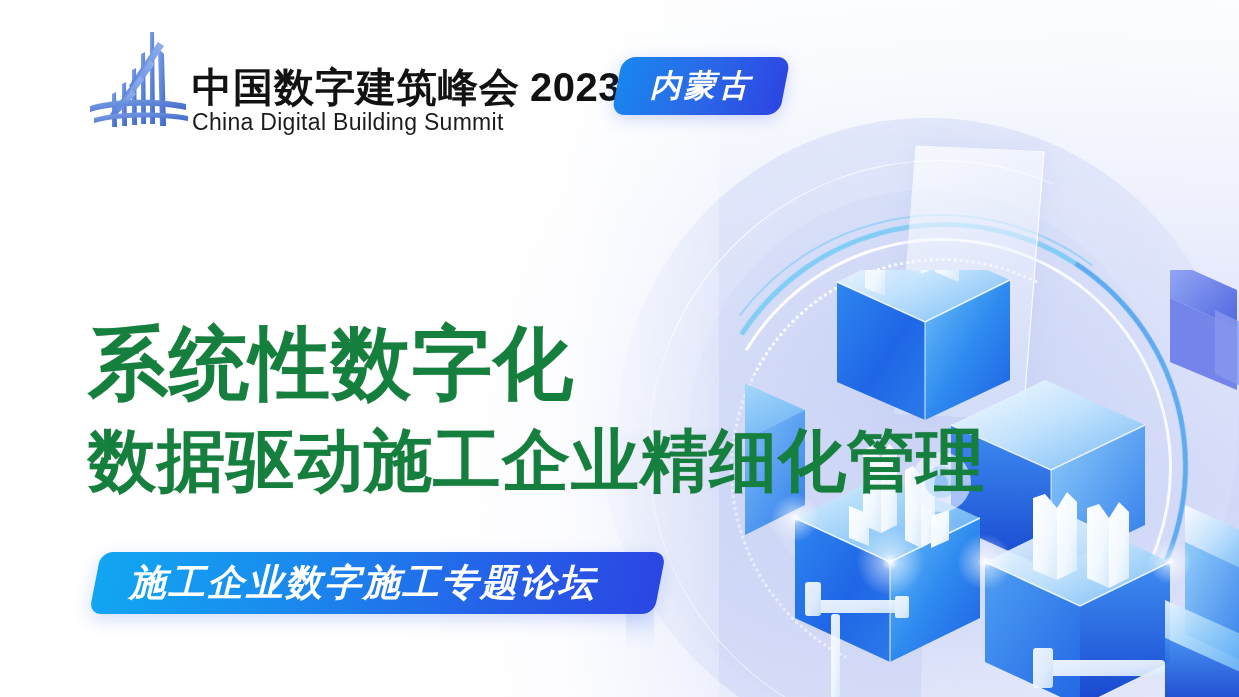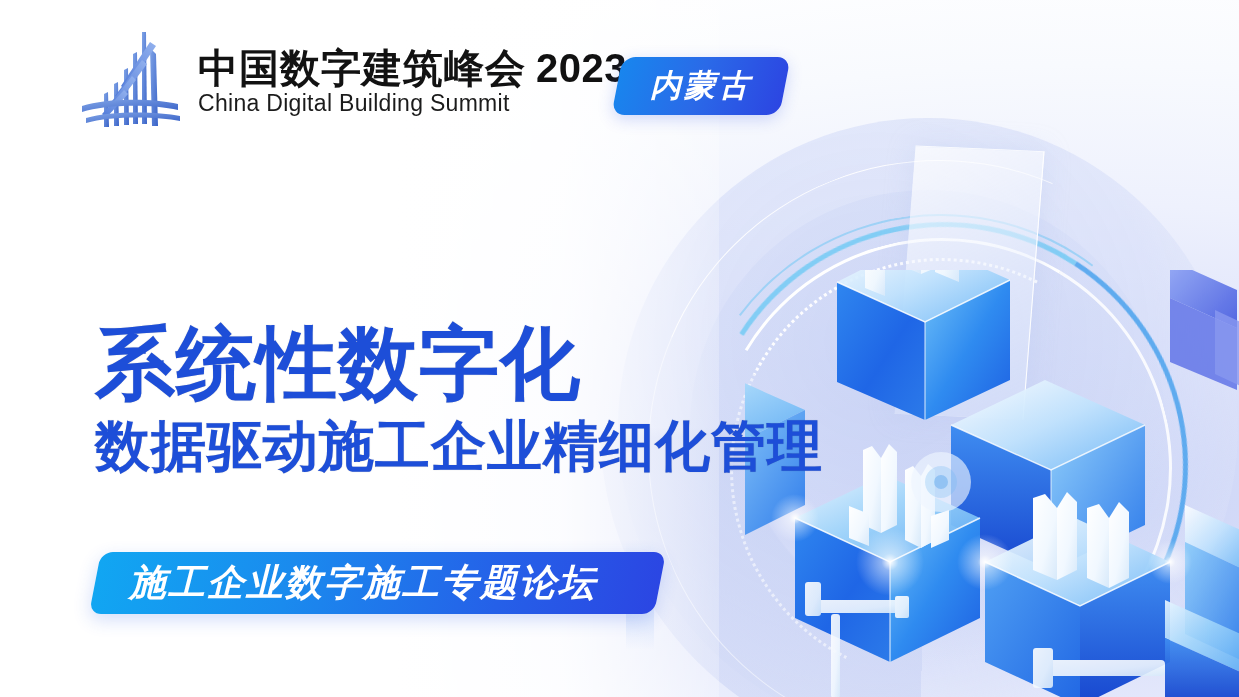--- a/index.html
+++ b/index.html
@@ -106,22 +106,22 @@
   }
 
   
   .scene{
     position:absolute;
     left:745px;top:270px;width:500px;height:430px;
   }
 
   
   .logo-wrap{
-    position:absolute;left:80px;top:28px;
-    display:flex;align-items:center;gap:14px;
+    position:absolute;left:88px;top:28px;
+    display:flex;align-items:flex-end;
   }
   .logo-mark{ width:104px;height:112px;flex:0 0 auto; }
   .logo-text{ padding-bottom:4px; }
   .logo-cn{
     font-size:40px;font-weight:700;color:#121212;
     letter-spacing:1px;line-height:1.08;
     white-space:nowrap;
     display:flex;align-items:baseline;gap:10px;
   }
   .logo-year{
@@ -143,29 +143,29 @@
     box-shadow:0 4px 16px rgba(44,79,226,.22);
   }
   .region-badge span{
     transform:skewX(11deg);
     color:#fff;font-size:31px;font-weight:700;font-style:italic;
     letter-spacing:3px;white-space:nowrap;
   }
 
   
   .headline{
-    position:absolute;left:95px;top:322px;
-    color:#1d4ed8;
+    position:absolute;left:88px;top:322px;
+    color:#15803d;
     font-weight:700;
     line-height:1.06;
     letter-spacing:1px;
     text-shadow:0 0 1px rgba(0,0,0,.25);
   }
   .headline .l1{ font-size:80px;display:block;white-space:nowrap;}
-  .headline .l2{ font-size:55px;display:block;white-space:nowrap;margin-top:10px;}
+  .headline .l2{ font-size:68px;display:block;white-space:nowrap;margin-top:17px;}
 
   
   .forum-banner{
     position:absolute;left:95px;top:552px;
     height:62px;width:565px;
     background:linear-gradient(93deg,#11a6f2 0%,#1a8bee 34%,#2560e8 72%,#2b46e3 100%);
     transform:skewX(-11deg);
     border-radius:12px;
     display:flex;align-items:center;
     box-shadow:0 6px 18px rgba(38,92,230,.20);

